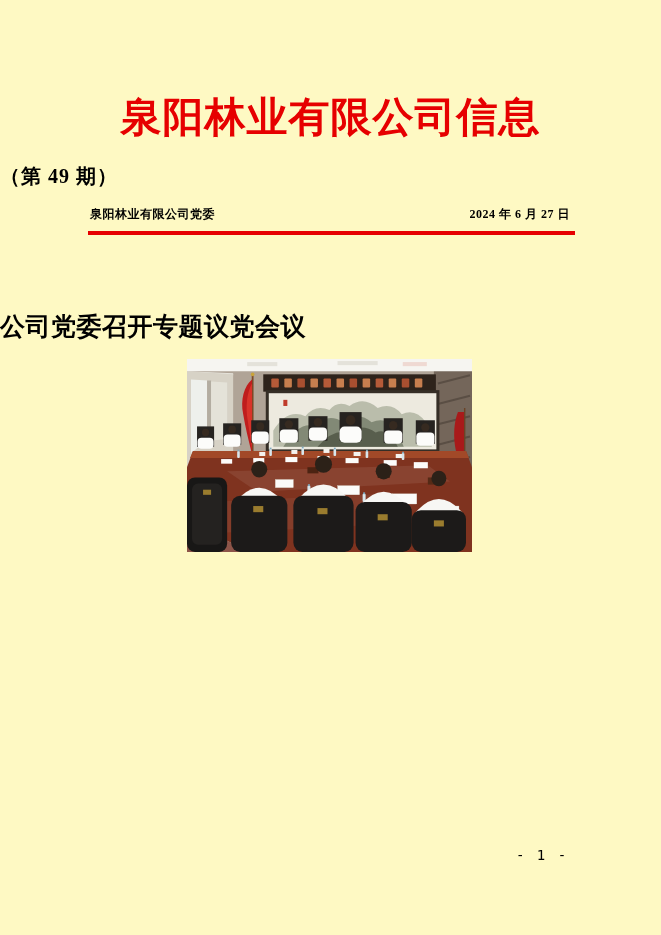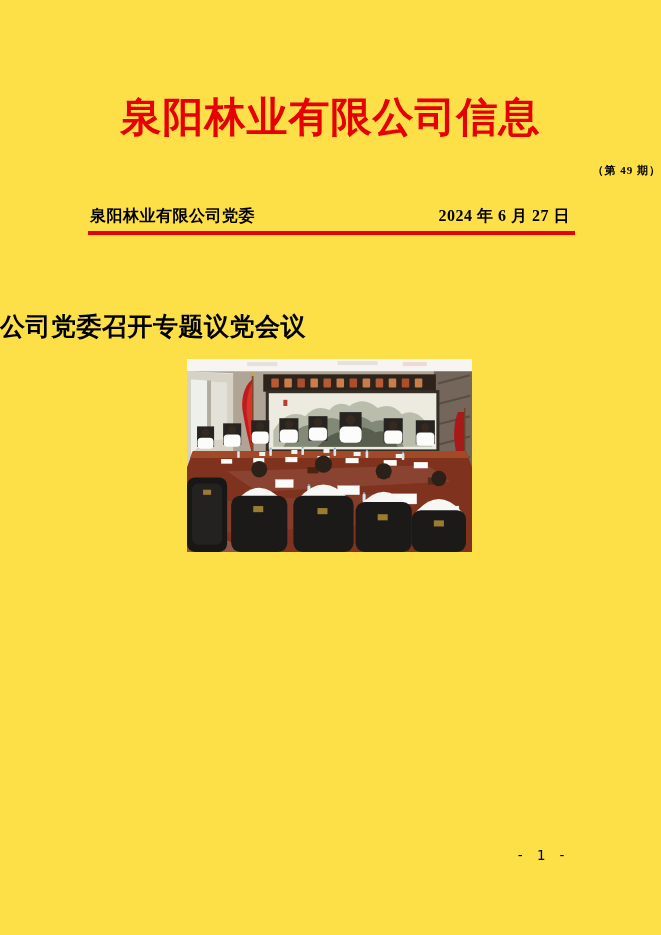--- a/index.html
+++ b/index.html
@@ -1,35 +1,35 @@
 <!DOCTYPE html>
 <html style="--accent: #e60000;"><head>
 <meta charset="utf-8">
 <style>
   :root { --accent:#e60000; }
   html,body { margin:0; padding:0; background:#ffffff; }
   .page {
     position:relative; width:661px; height:935px; margin:0 auto;
-    background:#fde047; overflow:hidden;
+    background:#fef9c3; overflow:hidden;
     font-family:"Liberation Serif","DejaVu Serif",serif; color:#000;
   }
   .masthead-title {
     position:absolute; top:94px; left:0; width:661px;
     text-align:center; font-size:41px; line-height:46px;
     font-weight:bold; color:var(--accent); letter-spacing:1px;
     font-family:"DejaVu Serif","Liberation Serif",serif;
   }
   .issue-label {
     position:absolute; top:163px; left:0; width:661px;
-    text-align:right; font-size:11px; font-weight:bold; letter-spacing:1px;
+    text-align:left; font-size:20px; font-weight:bold; letter-spacing:1px;
   }
   .issuer-row {
     position:absolute; top:206px; left:90px; width:480px;
     display:flex; justify-content:space-between;
-    font-size:16px; font-weight:bold; letter-spacing:0.5px;
+    font-size:12px; font-weight:bold; letter-spacing:0.5px;
   }
   .red-rule {
     position:absolute; top:231px; left:88px; width:487px; height:4px;
     background:var(--accent);
   }
   .article-title {
     position:absolute; top:310px; left:0; width:661px;
     font-size:25px; font-weight:bold; letter-spacing:0.5px;
   }
   .photo-frame {

